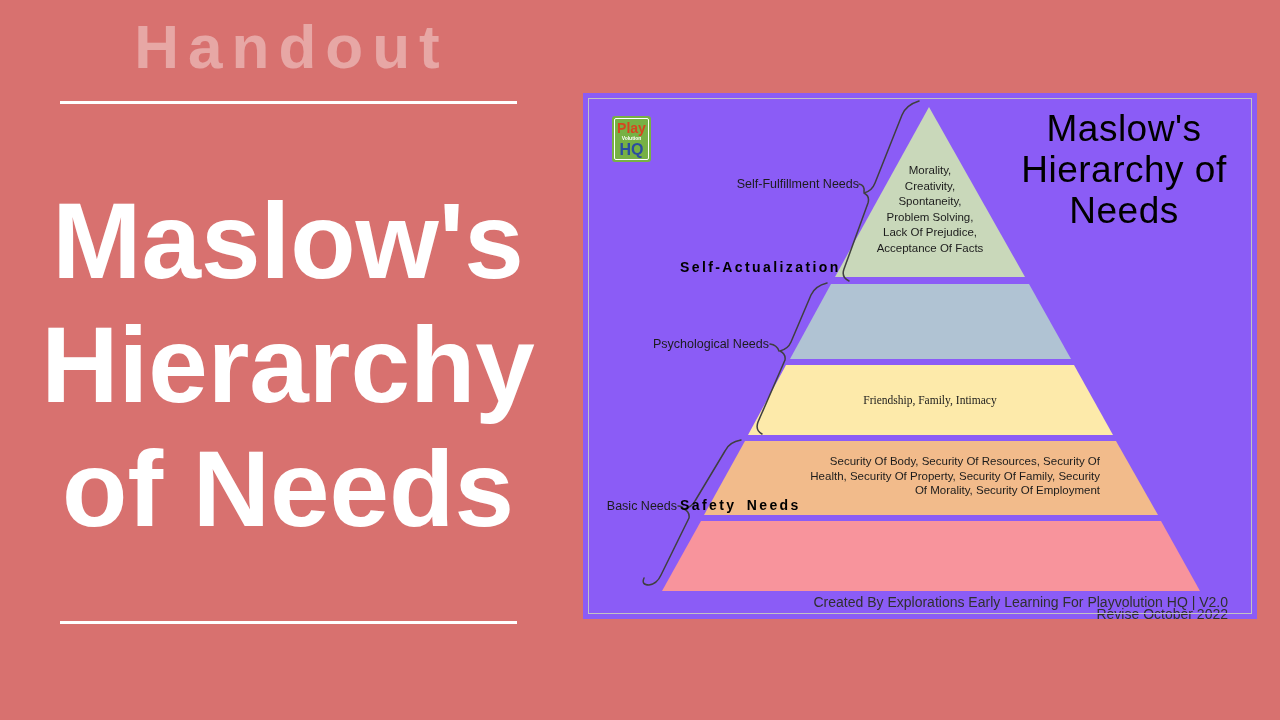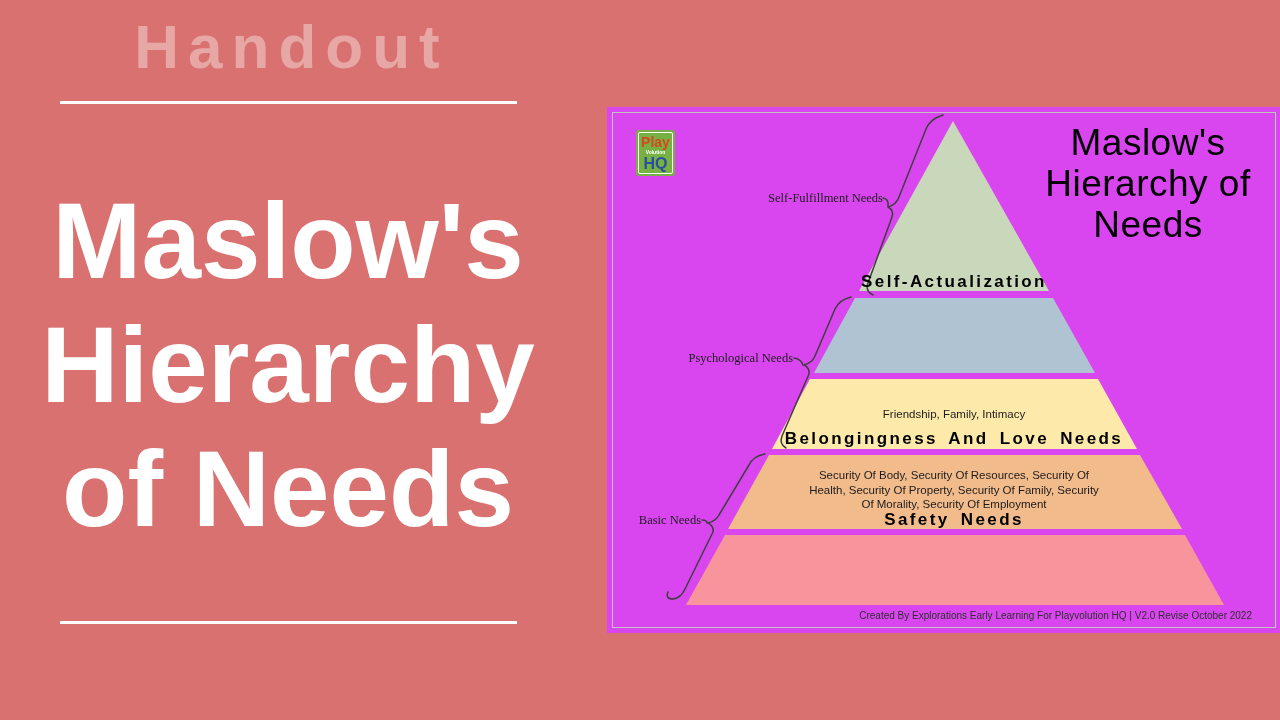--- a/index.html
+++ b/index.html
@@ -25,21 +25,21 @@
     font-size:107px;font-weight:bold;line-height:124px;color:#ffffff;
     white-space:pre-line;
   }
   .left-footer{
     left:0;top:655px;width:100%;text-align:center;
     font-size:34px;font-weight:bold;letter-spacing:5.5px;line-height:40px;
     color:rgba(255,255,255,0.38);
   }
 
   
-  .card{left:583px;top:107px;width:674px;height:526px;background:#d946ef;margin-left:24px;}
+  .card{left:583px;top:93px;width:674px;height:526px;background:#8b5cf6;}
   .card-inner-border{inset:5px;border:1px solid #c2c2c2;pointer-events:none;}
 
   .logo{left:29px;top:23px;width:39px;height:46px;background:#77b144;border-radius:3px;}
   .logo-frame{inset:2px;border:1px solid #ffffff;border-radius:2px;text-align:center;overflow:hidden;}
   .logo-play{font-size:14px;font-weight:bold;color:#d7461f;line-height:14px;margin-top:2px;}
   .logo-volution{font-size:5px;font-weight:bold;color:#ffffff;line-height:6px;}
   .logo-hq{font-size:16px;font-weight:bold;color:#2b4ea0;line-height:18px;}
 
   .card-title{
     left:411px;top:15px;width:260px;text-align:center;
@@ -47,35 +47,35 @@
     white-space:pre-line;
   }
 
   .pyramid-svg{left:0;top:0;width:674px;height:526px;}
 
   .band-desc{
     left:177px;width:340px;text-align:center;
     font-size:11.5px;color:#1c1c1c;white-space:pre;
   }
   .band-label{
-    left:97px;width:500px;text-align:center;
-    font-size:17px;font-weight:bold;letter-spacing:2.4px;word-spacing:4px;
+    left:97px;width:500px;
+    font-size:14px;font-weight:bold;letter-spacing:2.4px;word-spacing:4px;
     color:#000000;line-height:17px;
   }
   .bracket-label{
-    font-size:12.5px;line-height:15px;color:#1c1c1c;text-align:right;font-family:Liberation Serif, serif;
+    font-size:12.5px;line-height:15px;color:#1c1c1c;text-align:right;
   }
   .caption{
     left:200px;right:29px;top:503px;text-align:right;
-    font-size:10px;line-height:12px;color:#2f2f2f;
+    font-size:14px;line-height:12px;color:#2f2f2f;
   }
   .d70{top:70px;line-height:15.5px;}
   .d200{top:200px;line-height:15px;}
-  .d300{top:300px;line-height:15px;}
-  .d361{top:361px;line-height:14.5px;}
+  .d300{top:300px;line-height:15px;font-family:Liberation Serif, serif;}
+  .d361{top:361px;line-height:14.5px;text-align:right;}
   .d456{top:456px;line-height:15px;}
   .l166{top:166px;} .l247{top:247px;} .l323{top:323px;} .l404{top:404px;} .l480{top:480px;}
   .bl-sf{left:76px;top:84px;width:200px;}
   .bl-psy{left:26px;top:244px;width:160px;}
   .bl-basic{left:0px;top:406px;width:94px;}
 </style>
 </head>
 <body>
 
 <div class="abs left-panel">
@@ -111,25 +111,30 @@
       <div class="logo-play">Play</div>
       <div class="logo-volution">Volution</div>
       <div class="logo-hq">HQ</div>
     </div>
   </div>
 
   <div class="abs card-title">Maslow's
 Hierarchy of
 Needs</div>
 
+  <div class="abs band-desc d70">Morality,
+Creativity,
+Spontaneity,
+Problem Solving,
+Lack Of Prejudice,
+Acceptance Of Facts</div>
   <div class="abs band-label l166">Self-Actualization</div>
 
 
   <div class="abs band-desc d300">Friendship, Family, Intimacy</div>
-  <div class="abs band-label l323">Belongingness And Love Needs</div>
 
   <div class="abs band-desc d361">Security Of Body, Security Of Resources, Security Of
 Health, Security Of Property, Security Of Family, Security
 Of Morality, Security Of Employment</div>
   <div class="abs band-label l404">Safety Needs</div>
 
 
   <div class="abs bracket-label bl-sf">Self-Fulfillment Needs</div>
   <div class="abs bracket-label bl-psy">Psychological Needs</div>
   <div class="abs bracket-label bl-basic">Basic Needs</div>

